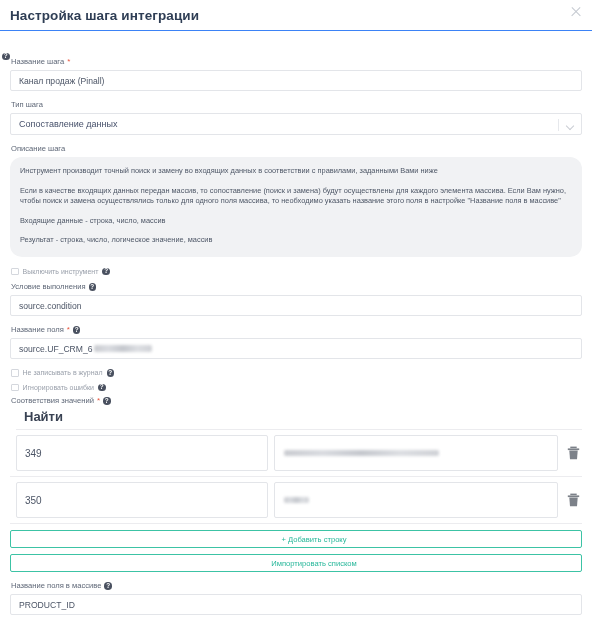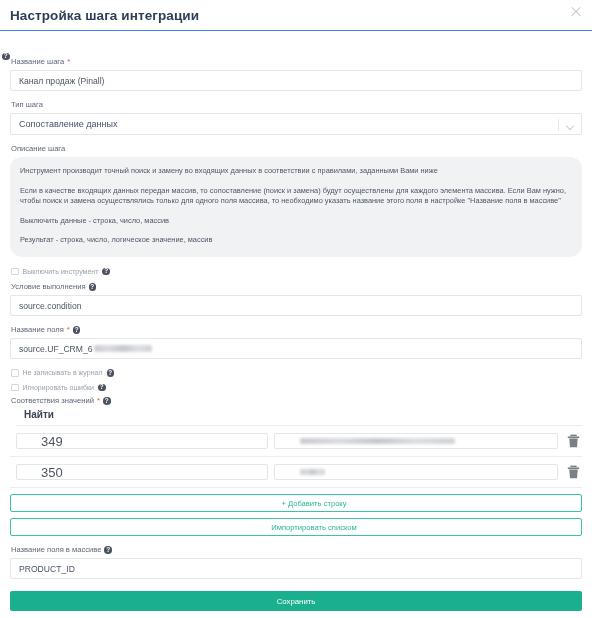--- a/index.html
+++ b/index.html
@@ -183,42 +183,42 @@
   }
 
   
   .map-table { margin-top: 2px; }
   .map-head {
     display: flex;
     border-bottom: 1px solid #ececef;
     padding: 0 0 5px 0;
     margin: 0 0 0 6px;
   }
-  .map-head .col-find { width: 258px; font-size: 10px; font-weight: bold; color: #394253; padding-left: 8px;}
+  .map-head .col-find { width: 258px; font-size: 13px; font-weight: bold; color: #394253; padding-left: 8px;}
   .map-head .col-rep  { flex: 1; font-size: 7.8px; font-weight: bold; color: #394253; }
 
   .map-row {
     display: flex;
     align-items: center;
     gap: 6px;
     padding: 5px 0 5px 6px;
     border-bottom: 1px solid #ececef;
   }
   .map-row .cell-find { width: 252px; }
   .map-row .cell-rep  { flex: 1; }
   .map-input {
     width: 100%;
-    height: 16px;
+    height: 36px;
     border: 1px solid #e3e5e9;
     border-radius: 2px;
     background: #fff;
     display: flex;
     align-items: center;
-    padding: 0 24px;
-    font-size: 13px;
+    padding: 0 8px;
+    font-size: 10px;
     color: #4c5566;
   }
   .trash {
     width: 18px; height: 20px;
     flex: 0 0 auto;
     display: flex;
     align-items: center;
     justify-content: center;
     cursor: pointer;
   }
@@ -290,21 +290,21 @@
     </div>
   </div>
 
   
   <div class="field-label">
     <span>Описание шага</span>
   </div>
   <div class="desc-panel">
     <p>Инструмент производит точный поиск и замену во входящих данных в соответствии с правилами, заданными Вами ниже</p>
     <p>Если в качестве входящих данных передан массив, то сопоставление (поиск и замена) будут осуществлены для каждого элемента массива. Если Вам нужно, чтобы поиск и замена осуществлялись только для одного поля массива, то необходимо указать название этого поля в настройке "Название поля в массиве"</p>
-    <p>Выключить данные - строка, число, массив</p>
+    <p>Входящие данные - строка, число, массив</p>
     <p>Результат - строка, число, логическое значение, массив</p>
   </div>
 
   
   <div class="check-row">
     <span class="checkbox"></span>
     <span class="check-label">Выключить инструмент</span>
     <span class="help-icon"></span>
   </div>
 

